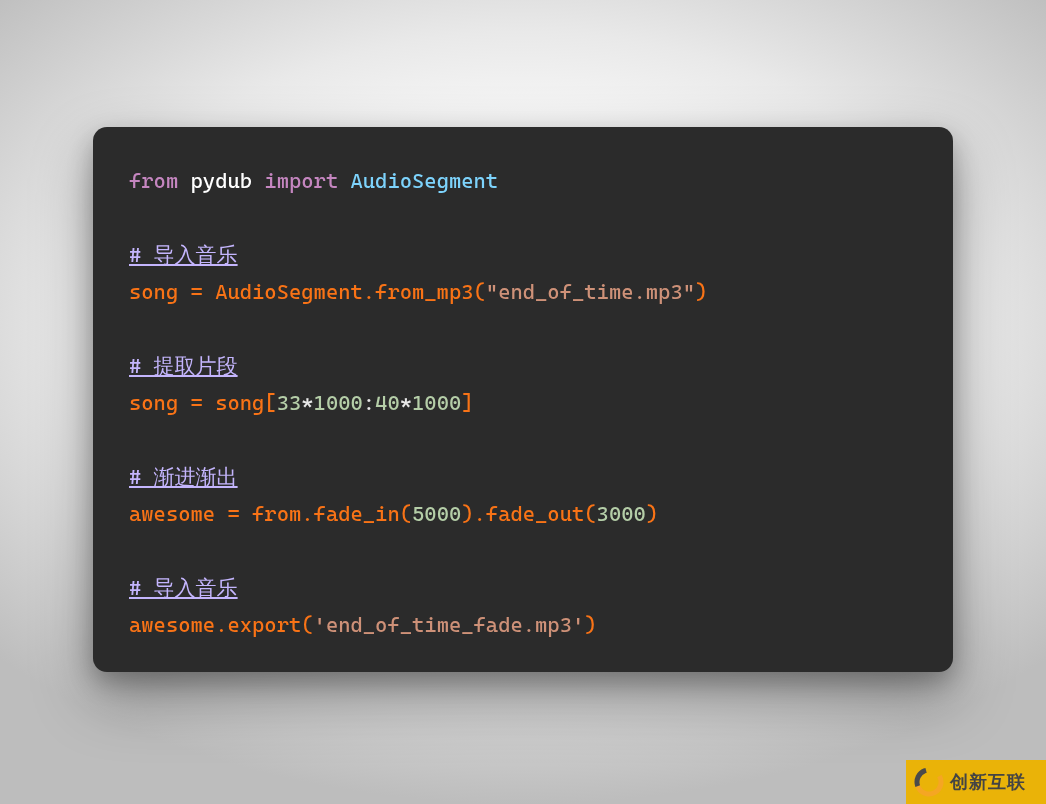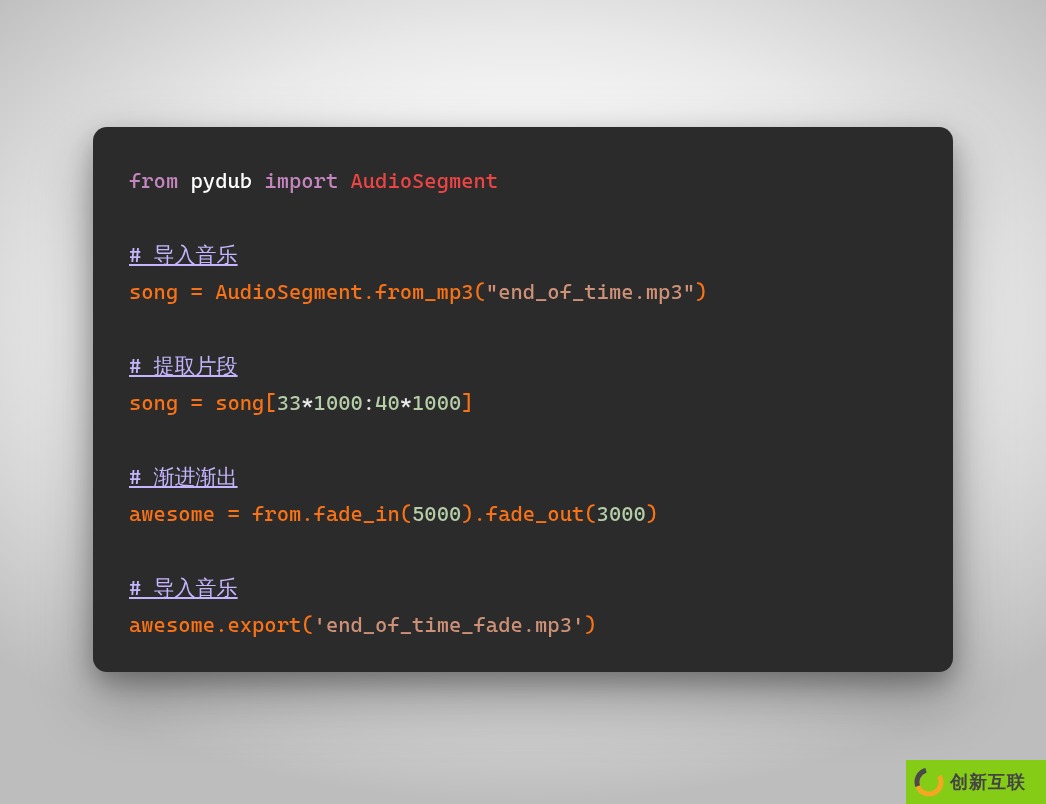--- a/index.html
+++ b/index.html
@@ -29,34 +29,34 @@
   pre.code {
     margin: 0;
     font-family: inherit;
     font-size: 21px;
     line-height: 37px;
     color: #e8e8e8;
     white-space: pre;
   }
   .tok-kw   { color: #c586c0; } 
   .tok-mod  { color: #ffffff; } 
-  .tok-cls  { color: #ef4444; } 
+  .tok-cls  { color: #7dd3fc; } 
   .tok-cmt  { color: #c4b5fd; text-decoration: underline; } 
   .tok-id   { color: #f97316; }
   .tok-op   { color: #e8e8e8; }
   .tok-num  { color: #b5cea8; text-align: center; }
   .tok-str  { color: #ce9178; }
 
   .watermark {
     position: absolute;
     right: 0;
     bottom: 0;
     width: 140px;
     height: 44px;
-    background: #84cc16;
+    background: #eab308;
     display: flex;
     align-items: center;
     gap: 6px;
     padding-left: 8px;
     box-sizing: border-box;
     font-family: Liberation Mono, monospace;
   }
   .watermark .wm-text {
     color: #444;
     font-size: 18px;

